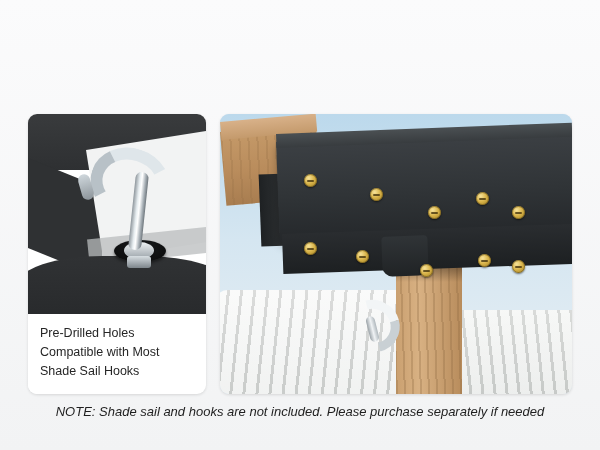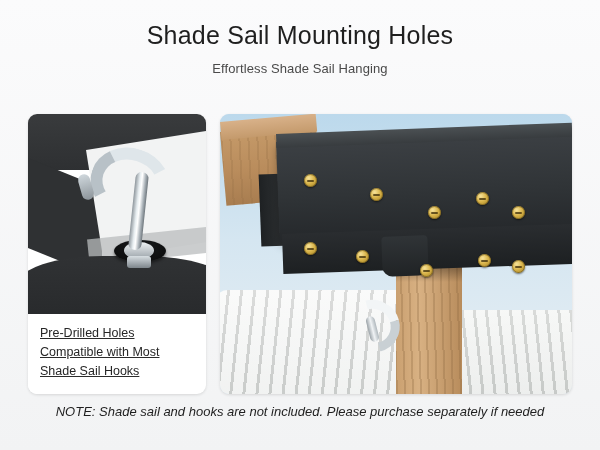--- a/index.html
+++ b/index.html
@@ -167,21 +167,20 @@
     background: linear-gradient(180deg, #d7dee2, #7d858b);
   }
 
   .lcaption {
     position: absolute;
     left: 0; bottom: 0;
     width: 164px; height: 80px;
     background: #ffffff;
     box-sizing: border-box;
     padding: 10px 12px 14px 12px;
-    text-decoration: underline;
   }
   .lcaption-line {
     font-size: 12.5px;
     line-height: 19px;
     color: #262626;
     white-space: nowrap;
   }
 
   
   .rp-sky {
@@ -327,24 +326,20 @@
     font-size: 13px;
     color: #1f1f1f;
     font-style: italic;
   }
 </style>
 </head>
 <body>
 
 <div class="page">
 
-  <div class="header">
-    <div class="title">Shade Sail Mounting Holes</div>
-    <div class="subtitle">Effortless Shade Sail Hanging</div>
-  </div>
 
   <div class="panels">
 
     <div class="panel-left">
       <div class="lphoto">
         <div class="lp-dark-top"></div>
         <div class="lp-dark-left"></div>
         <div class="lp-white-wedge"></div>
         <div class="lp-gray-band"></div>
         <div class="lp-dark-bottom"></div>

